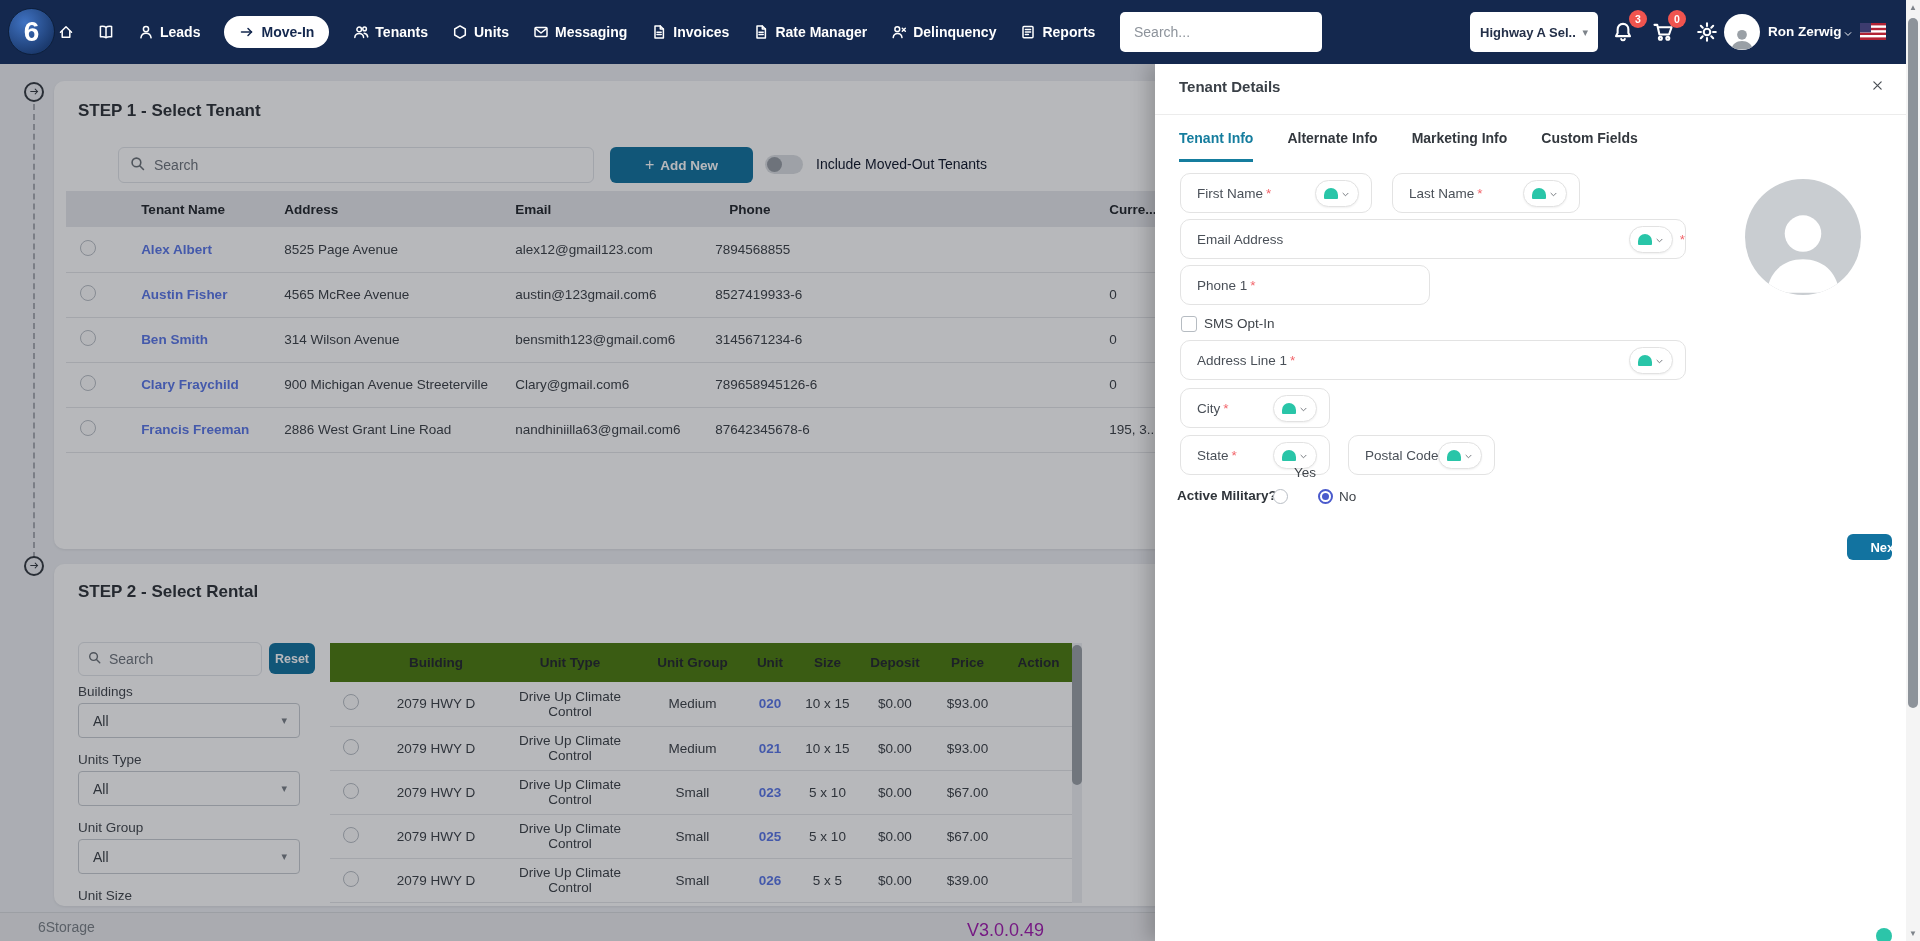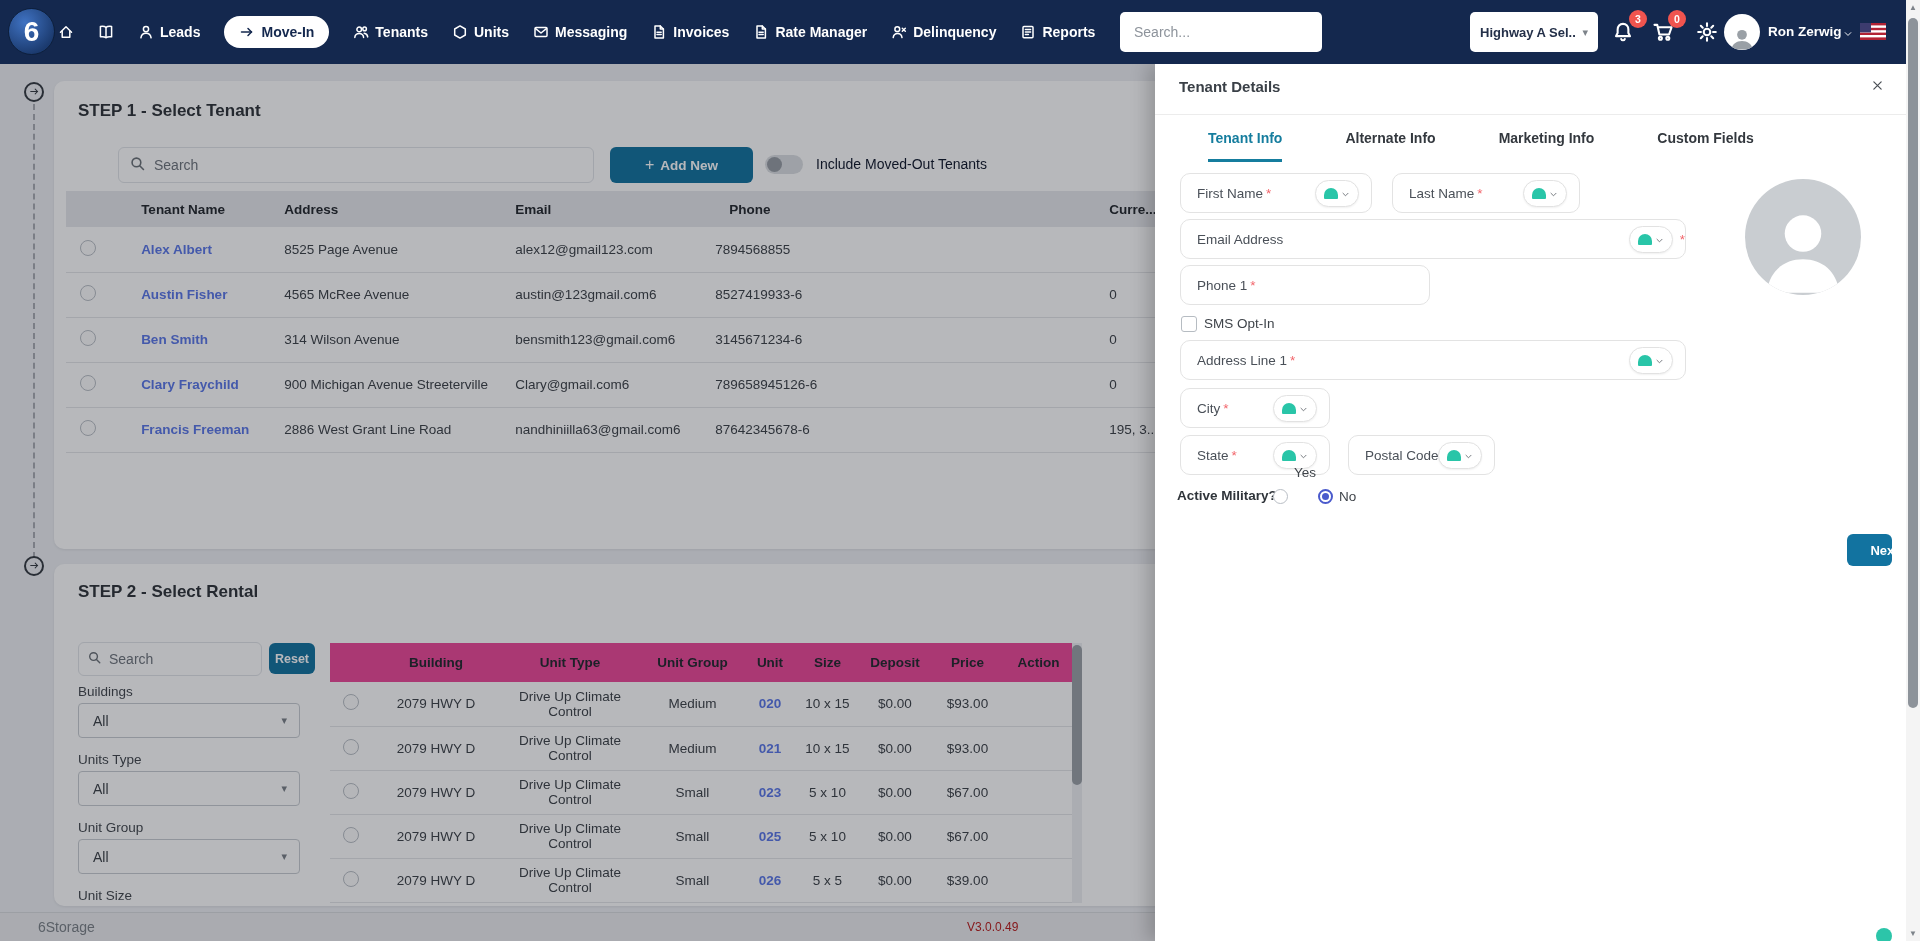--- a/index.html
+++ b/index.html
@@ -73,37 +73,37 @@
   .radio { display:inline-block; width:16px; height:16px; border:1.5px solid #b9bec5; border-radius:50%; background:#fdfdfd; }
 
   .flabel { position:absolute; left:24px; font-size:13.5px; color:#42474d; }
   .fselect { position:absolute; left:24px; width:222px; height:35px; border:1px solid #c8ccd1; border-radius:4px; background:#fff;
              display:flex; align-items:center; justify-content:space-between; padding:0 12px 0 14px; cursor:pointer; }
   .fselect .val { font-size:14px; color:#3c4147; }
   .fselect .caret { color:#7a8087; font-size:11px; }
 
   .t2wrap { position:absolute; left:276px; top:79px; width:752px; height:260px; overflow:hidden; }
   .t2 { width:742px; }
-  .t2 th { height:39px; background:#ec4899; font-size:13.5px; font-weight:bold; color:#23272d; text-align:center; }
+  .t2 th { height:39px; background:#4d7c0f; font-size:13.5px; font-weight:bold; color:#23272d; text-align:center; }
   .t2 td { height:44px; font-size:13.5px; color:#3d4248; text-align:center; border-bottom:1px solid #e4e6e9; }
   .t2scroll { position:absolute; right:0; top:0; width:10px; height:260px; background:#eef0f2; }
   .t2thumb { position:absolute; right:0; top:2px; width:10px; height:140px; background:#9ba1a7; border-radius:5px; }
 
   .footer { position:absolute; left:0; top:848px; width:1155px; height:29px; background:#ecedf0; border-top:1px solid #d9dbde; }
   .footer .brand { position:absolute; left:38px; top:6px; font-size:14px; color:#7b8187; }
-  .footer .version { position:absolute; left:967px; top:7px; font-size:12px; color:#b91c1c; }
+  .footer .version { position:absolute; left:967px; top:7px; font-size:18px; color:#a21caf; }
 
   
   .panel { position:absolute; left:1155px; top:64px; width:751px; height:877px; background:#fff; z-index:10;
            box-shadow:-8px 0 16px rgba(0,0,0,.18); }
   .panel-title { position:absolute; left:24px; top:14px; font-size:15px; font-weight:bold; color:#3a4047; }
   .panel-close { position:absolute; right:22px; top:14px; cursor:pointer; }
   .panel-divider { position:absolute; left:0; top:50px; width:751px; height:1px; background:#ececec; }
   .tabs { position:absolute; left:24px; top:66px; display:flex; gap:34px; }
-  .tab { font-size:14px; font-weight:bold; color:#33383e; padding-bottom:13px; cursor:pointer; white-space:nowrap;margin-left:29px; }
+  .tab { font-size:14px; font-weight:bold; color:#33383e; padding-bottom:13px; cursor:pointer; white-space:nowrap; }
   .tab.active { color:#157d9e; border-bottom:3px solid #157d9e; }
 
   .fbox { position:absolute; height:40px; border:1px solid #e3e3e3; border-radius:10px; background:#fff;
           display:flex; align-items:center; padding-left:16px; }
   .fbox .lbl { font-size:13.5px; color:#4a5058; }
   .req { color:#f2646a; margin-left:3px; font-size:13.5px; }
   .af-pill { position:absolute; right:12px; top:6px; width:44px; height:27px; border:1px solid #e2e2e2; border-radius:14px;
              background:#fff; box-shadow:0 1px 2px rgba(0,0,0,.06); display:flex; align-items:center; justify-content:center; gap:3px; cursor:pointer; }
   .np-arch { width:14px; height:11px; background:#29c5a8; border-radius:7px 7px 1px 1px; }
 
@@ -123,21 +123,21 @@
   .radio-o { position:absolute; width:15px; height:15px; border:1.5px solid #b9bec5; border-radius:50%; background:#fff; cursor:pointer; }
   .radio-sel { position:absolute; width:15px; height:15px; border:2px solid #4a5acc; border-radius:50%; background:#fff; cursor:pointer;
                display:flex; align-items:center; justify-content:center; }
   .radio-sel i { width:7px; height:7px; border-radius:50%; background:#4a5acc; }
   .ry { left:118px; top:425px; } .rn { left:163px; top:425px; }
   .ry-label { position:absolute; left:139px; top:401px; font-size:13.5px; color:#3f444a; }
   .rn-label { position:absolute; left:184px; top:425px; font-size:13.5px; color:#3f444a; }
 
   .avatar-lg { position:absolute; left:590px; top:115px; width:116px; height:116px; border-radius:50%; background:#c9cdd1;
                overflow:hidden; display:flex; align-items:flex-end; justify-content:center; }
-  .next-btn { position:absolute; left:692px; top:470px; width:45px; height:32px; font-size:13px; border-radius:6px;padding-left:30px; }
+  .next-btn { position:absolute; left:692px; top:470px; width:45px; height:26px; font-size:13px; border-radius:6px;padding-left:30px; }
 
   
   .wscroll { position:absolute; left:1906px; top:0; width:14px; height:941px; background:#f4f4f4; z-index:30; }
   .wthumb { position:absolute; left:2px; top:18px; width:10px; height:690px; background:#8d939a; border-radius:5px; }
   .warrow { position:absolute; left:0; width:14px; text-align:center; font-size:8px; color:#7d838a; }
   .chat-dot { position:absolute; left:1876px; top:928px; width:16px; height:16px; border-radius:50%; background:#2cc5a9; z-index:31; }
 </style>
 </head>
 <body>
 

